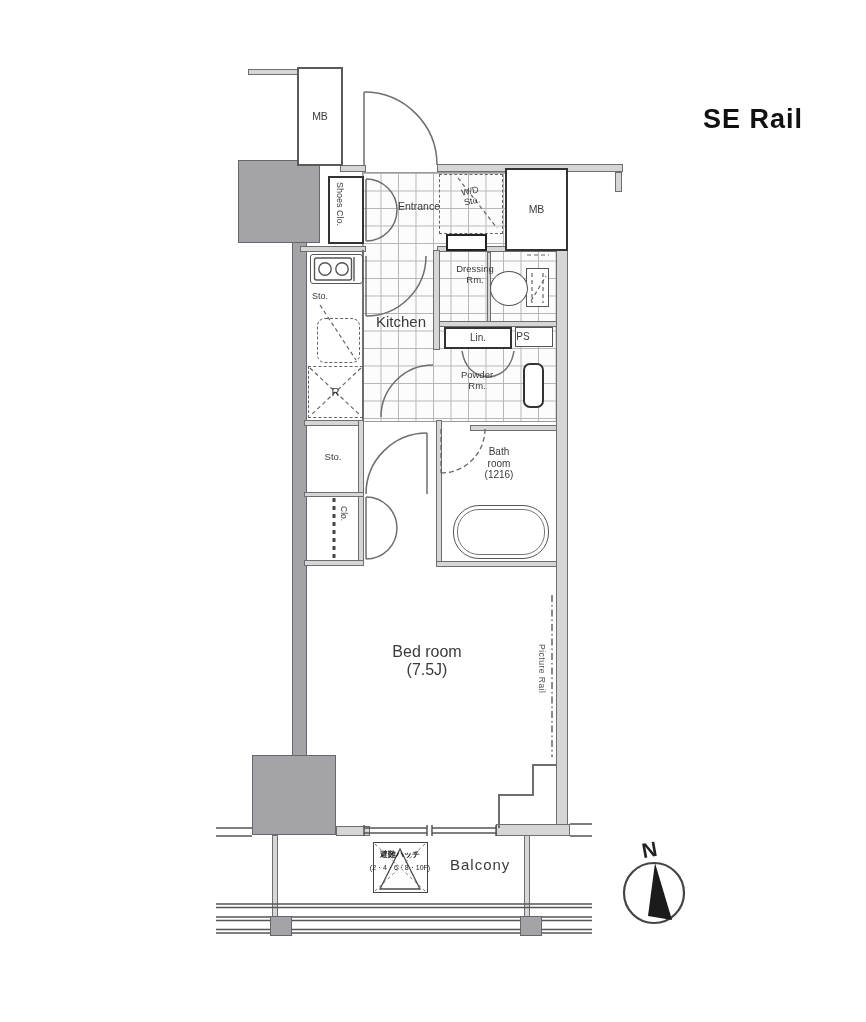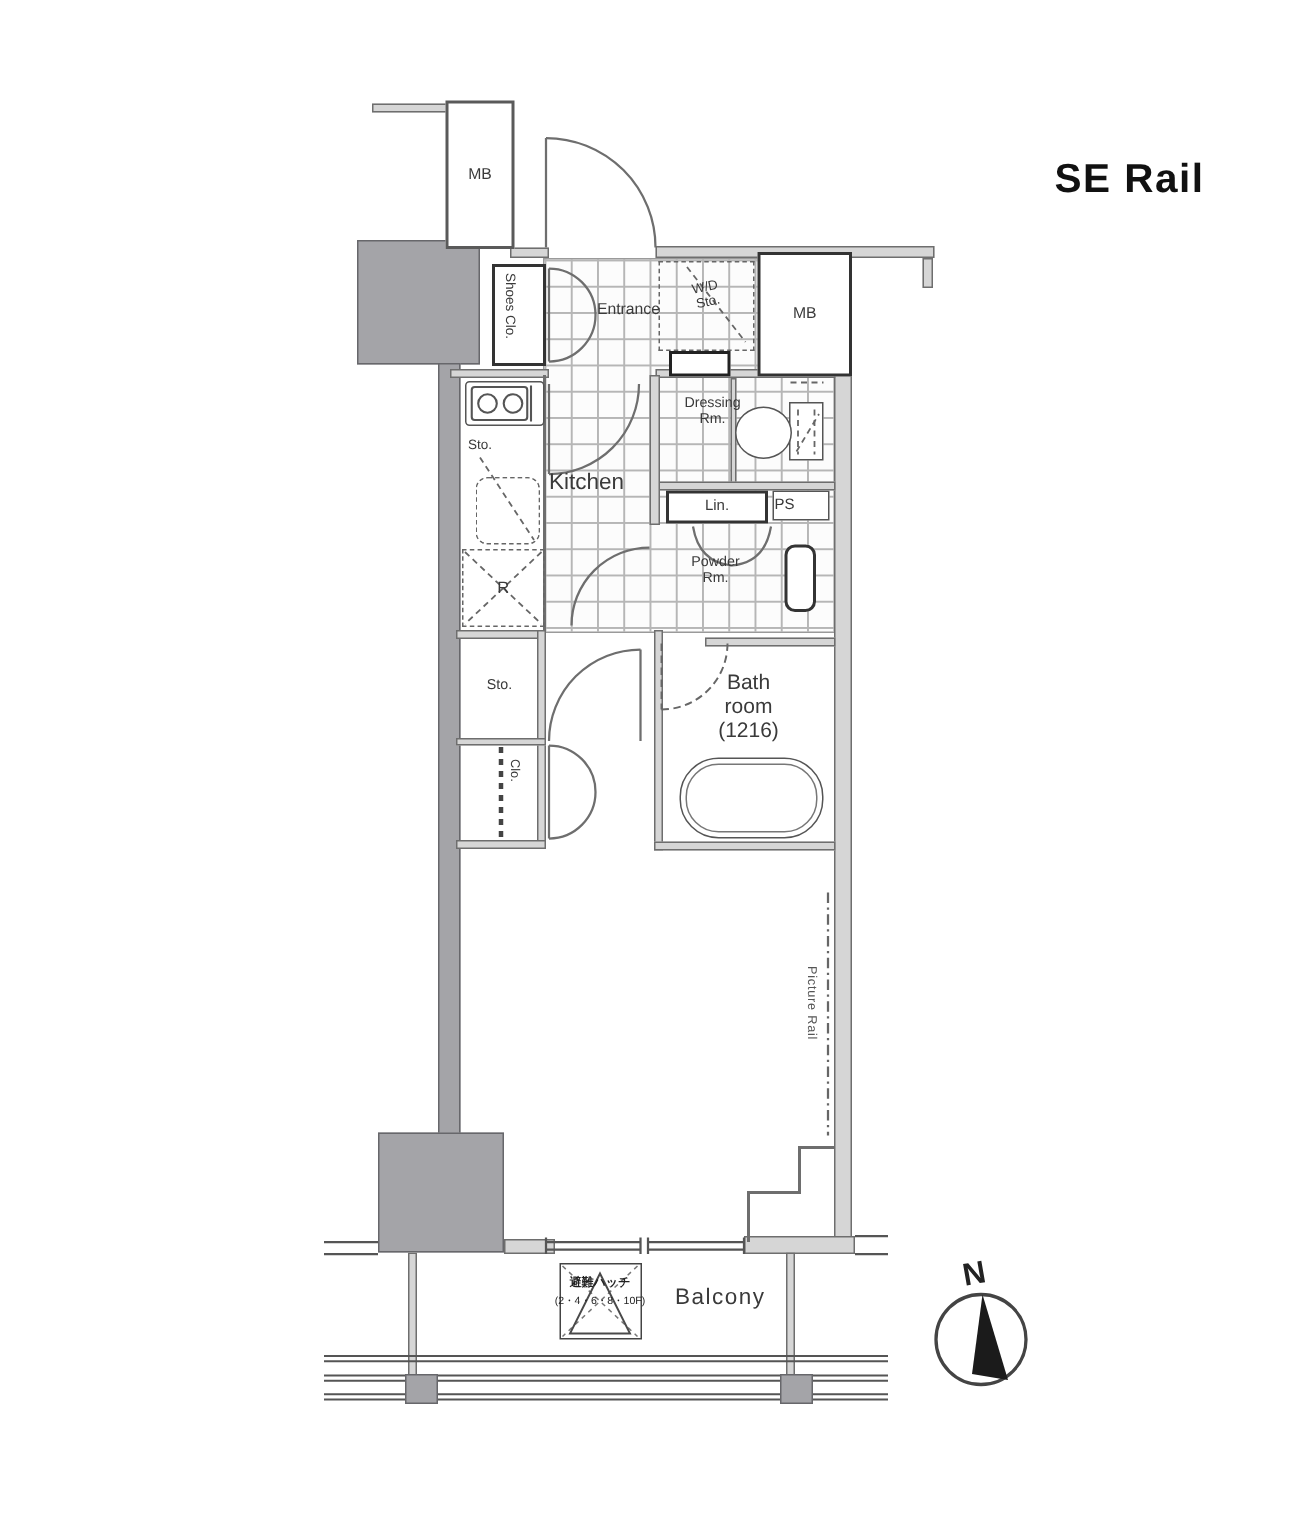--- a/index.html
+++ b/index.html
@@ -155,40 +155,44 @@
   <div class="lbl z10" style="left:444px;top:186px;width:54px;text-align:center;font-size:9px;transform:rotate(-12deg);">
     <span style="display:block;">W/D</span>
     <span style="display:block;">Sto.</span>
   </div>
 
   <div class="lbl z10" style="left:445px;top:264px;width:60px;text-align:center;font-size:9.5px;">
     <span style="display:block;">Dressing</span>
     <span style="display:block;">Rm.</span>
   </div>
 
-  <div class="lbl z10" style="left:356px;top:313px;width:70px;text-align:center;font-size:15px;">Kitchen</div>
+  <div class="lbl z10" style="left:366px;top:313px;width:70px;text-align:center;font-size:15px;">Kitchen</div>
   <div class="lbl z10" style="left:312px;top:291px;font-size:9px;">Sto.</div>
   <div class="lbl z10 ctr" style="left:308px;top:366px;width:55px;height:52px;font-size:11px;">R</div>
   <div class="lbl z10 ctr" style="left:444px;top:327px;width:68px;height:22px;font-size:10px;">Lin.</div>
   <div class="lbl z10 ctr" style="left:515px;top:327px;width:16px;height:20px;font-size:10px;">PS</div>
 
   <div class="lbl z10" style="left:447px;top:370px;width:60px;text-align:center;font-size:9.5px;">
     <span style="display:block;">Powder</span>
     <span style="display:block;">Rm.</span>
   </div>
 
   <div class="lbl z10 ctr" style="left:304px;top:424px;width:58px;height:66px;font-size:9.5px;">Sto.</div>
   <div class="lbl z10 vert" style="left:338px;top:506px;height:52px;font-size:8.5px;">Clo.</div>
 
-  <div class="lbl z10" style="left:459px;top:446px;width:80px;text-align:center;font-size:14px;">
+  <div class="lbl z10" style="left:459px;top:446px;width:80px;text-align:center;font-size:10px;">
     <span style="display:block;">Bath</span>
     <span style="display:block;">room</span>
     <span style="display:block;">(1216)</span>
   </div>
 
+  <div class="lbl z10" style="left:357px;top:643px;width:140px;text-align:center;font-size:16px;">
+    <span style="display:block;">Bed room</span>
+    <span style="display:block;">(7.5J)</span>
+  </div>
 
   <div class="lbl z10 vert" style="left:536px;top:644px;height:75px;font-size:8.5px;color:#555;letter-spacing:0.5px;">Picture Rail</div>
 
   <div class="lbl z10" style="left:340px;top:850px;width:120px;text-align:center;font-size:8px;font-weight:bold;color:#222;">避難ハッチ</div>
   <div class="lbl z10" style="left:340px;top:864px;width:120px;text-align:center;font-size:7px;color:#222;">(2・4・6・8・10F)</div>
   <div class="lbl z10" style="left:450px;top:856px;font-size:15px;letter-spacing:1px;">Balcony</div>
 
   <div class="lbl z10" style="left:642px;top:838px;font-size:21px;font-weight:bold;color:#222;transform:rotate(-10deg);">N</div>
 
 </div>

